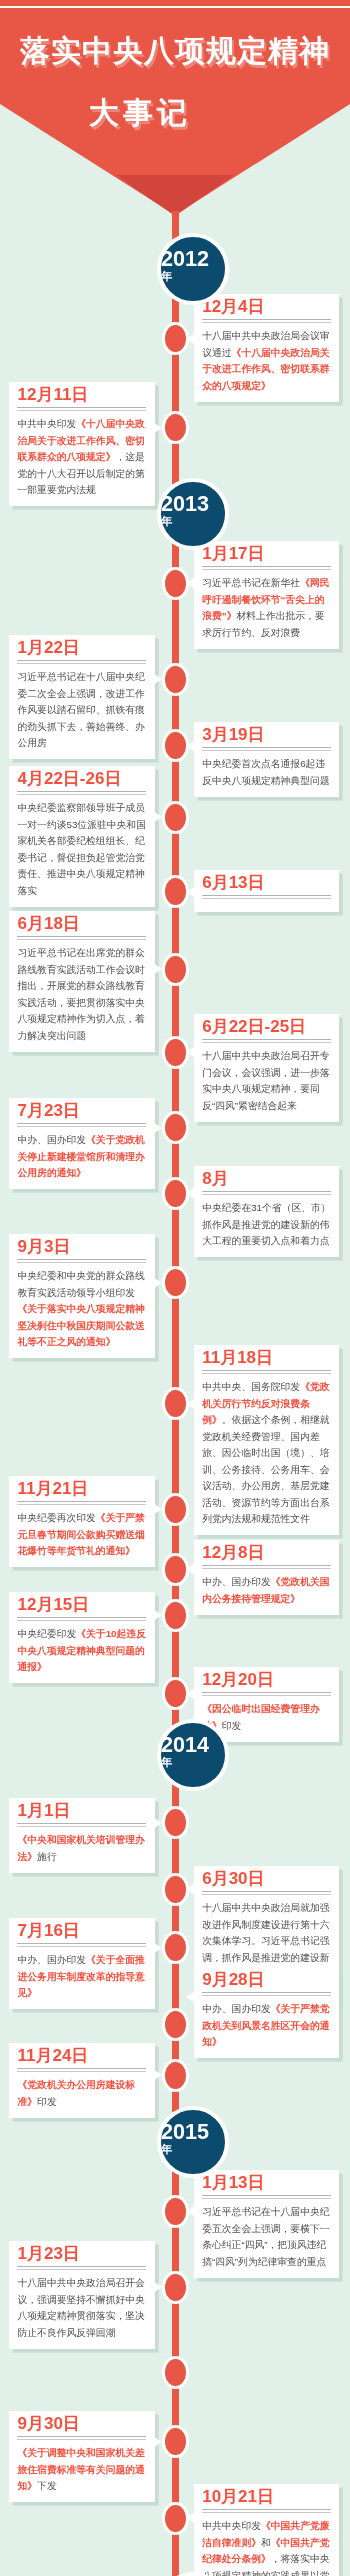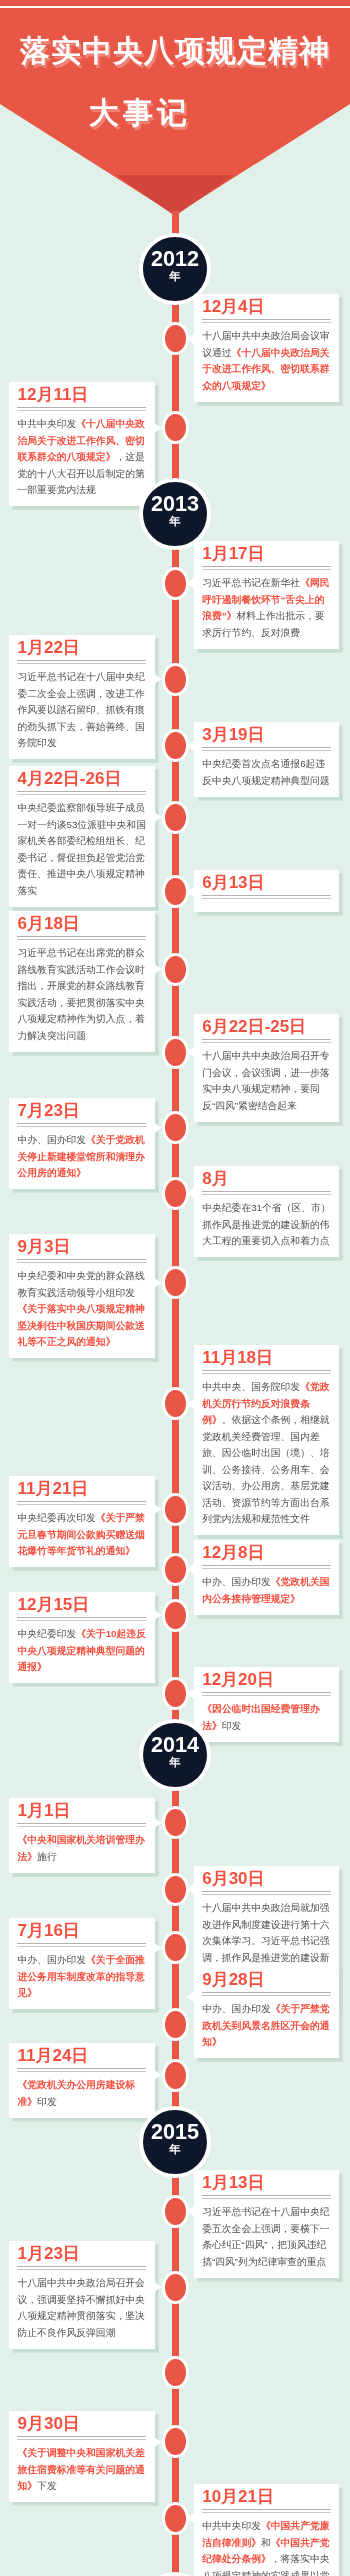--- a/index.html
+++ b/index.html
@@ -15,22 +15,22 @@
             border-left:59px solid transparent;border-right:59px solid transparent;
             border-top:41px solid #d1453c;}
   .title1{position:absolute;top:31px;left:0;width:350px;text-align:center;color:#fff;
           font-size:30px;font-weight:bold;letter-spacing:1px;
           text-shadow:2.1px 2.6px 0 rgba(255,235,230,0.30);}
   .title2{position:absolute;top:93px;left:0;width:280px;text-align:center;color:#fff;
           font-size:30px;font-weight:bold;letter-spacing:4.1px;
           text-shadow:2.1px 2.6px 0 rgba(255,235,230,0.30);}
   
   .tl-line{position:absolute;left:172px;top:211px;width:7.2px;height:3743px;background:#e85645;}
-  .year{position:absolute;left:139px;width:64px;height:64px;border:4.1px solid #fff;
-        border-radius:50%;background:#0f172a;text-align:center;color:#fff;z-index:3;}
+  .year{position:absolute;left:157px;width:64px;height:64px;border:4.1px solid #fff;
+        border-radius:50%;background:#0c4a6e;text-align:left;color:#fff;z-index:3;}
   .year .num{font-size:21.6px;font-weight:bold;margin-top:10.3px;line-height:23px;}
   .year .suf{font-size:11.3px;font-weight:bold;line-height:13.4px;}
   .node{position:absolute;left:162px;width:20.6px;height:27px;border:3.1px solid #fff;
         border-radius:50%;background:#e85645;z-index:2;}
   
   .event{position:absolute;width:129px;background:#ffffff;padding:6.2px 8.2px 7.2px 8.2px;
          box-shadow:3.6px 3.6px 0 #c8ddd1;z-index:1;}
   .event.left{left:9.3px;}
   .event.right{left:194px;}
   .event .ptr{position:absolute;width:0;height:0;
@@ -118,21 +118,21 @@
   <div class="event right" style="top:541px">
       <div class="ptr" style="top:37px"></div>
       <div class="edate">1月17日</div>
       <div class="erule"></div>
       <div class="ebody"><span>习近平总书记在新华社</span><span class="hl">《网民呼吁遏制餐饮环节“舌尖上的浪费”》</span><span>材料上作出批示，要求厉行节约、反对浪费</span></div>
     </div>
   <div class="event left" style="top:635px">
       <div class="ptr" style="top:39px"></div>
       <div class="edate">1月22日</div>
       <div class="erule"></div>
-      <div class="ebody"><span>习近平总书记在十八届中央纪委二次全会上强调，改进工作作风要以踏石留印、抓铁有痕的劲头抓下去，善始善终、国务院印发</span></div>
+      <div class="ebody"><span>习近平总书记在十八届中央纪委二次全会上强调，改进工作作风要以踏石留印、抓铁有痕的劲头抓下去，善始善终、办公用房</span></div>
     </div>
   <div class="event right" style="top:722px">
       <div class="ptr" style="top:18.5px"></div>
       <div class="edate">3月19日</div>
       <div class="erule"></div>
       <div class="ebody"><span>中央纪委首次点名通报6起违反中央八项规定精神典型问题</span></div>
     </div>
   <div class="event left" style="top:766px">
       <div class="ptr" style="top:46px"></div>
       <div class="edate">4月22日-26日</div>

